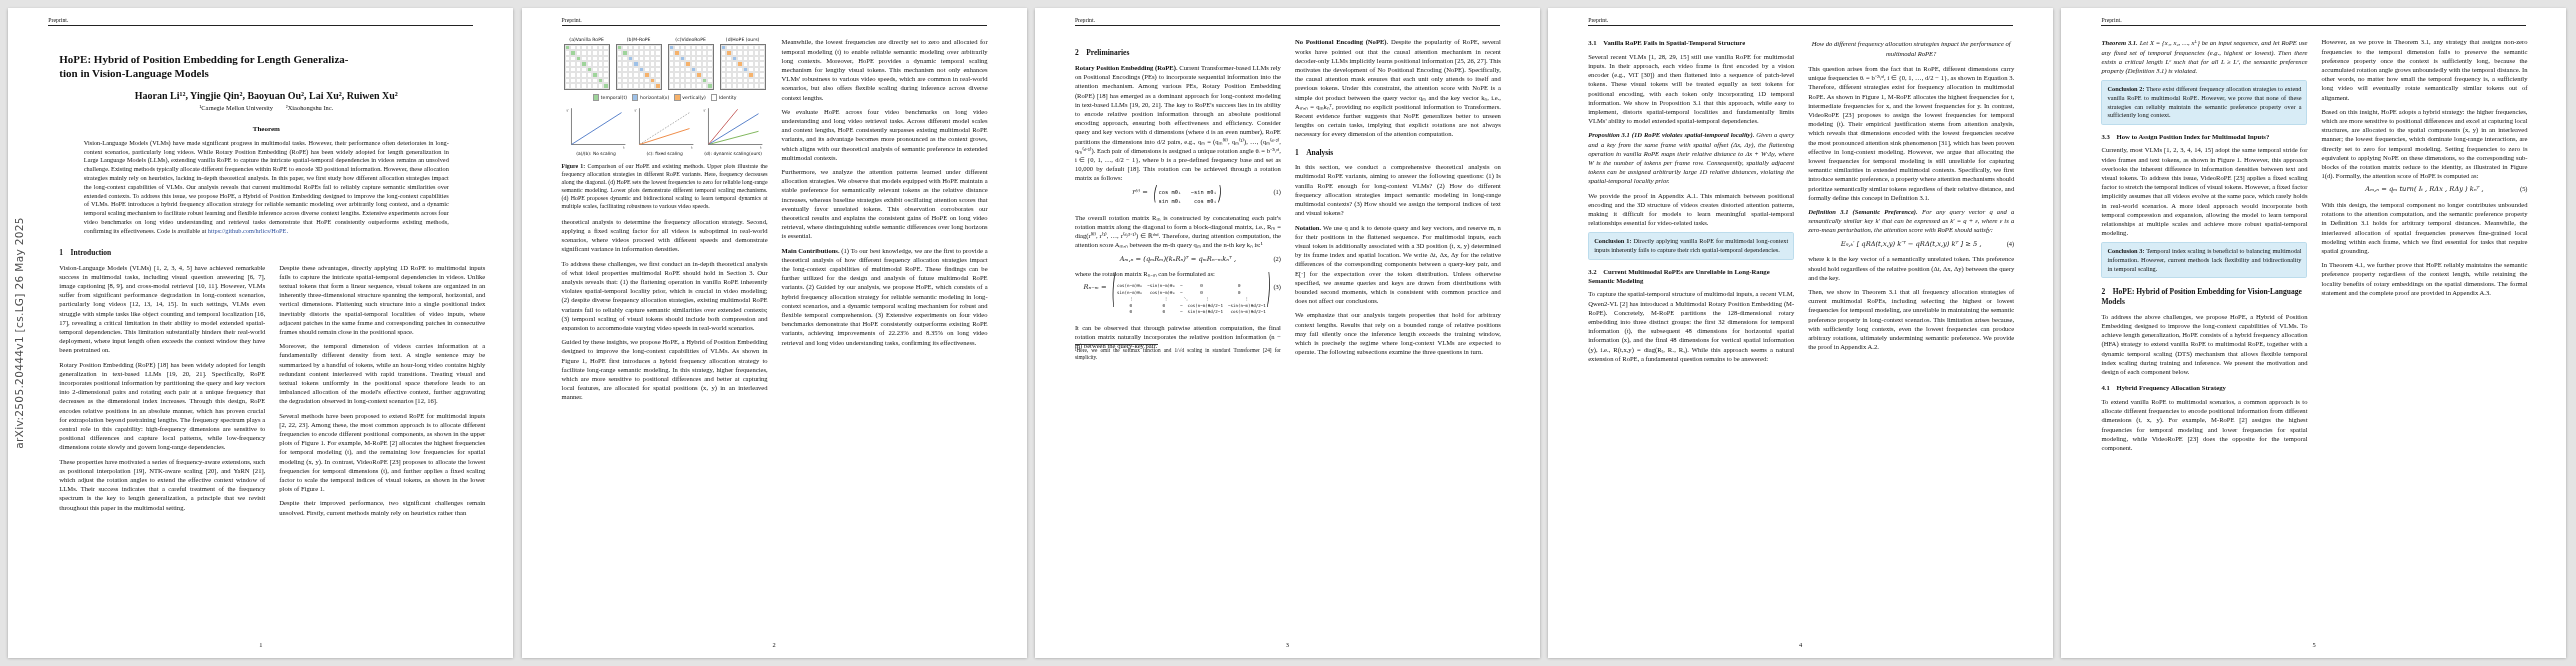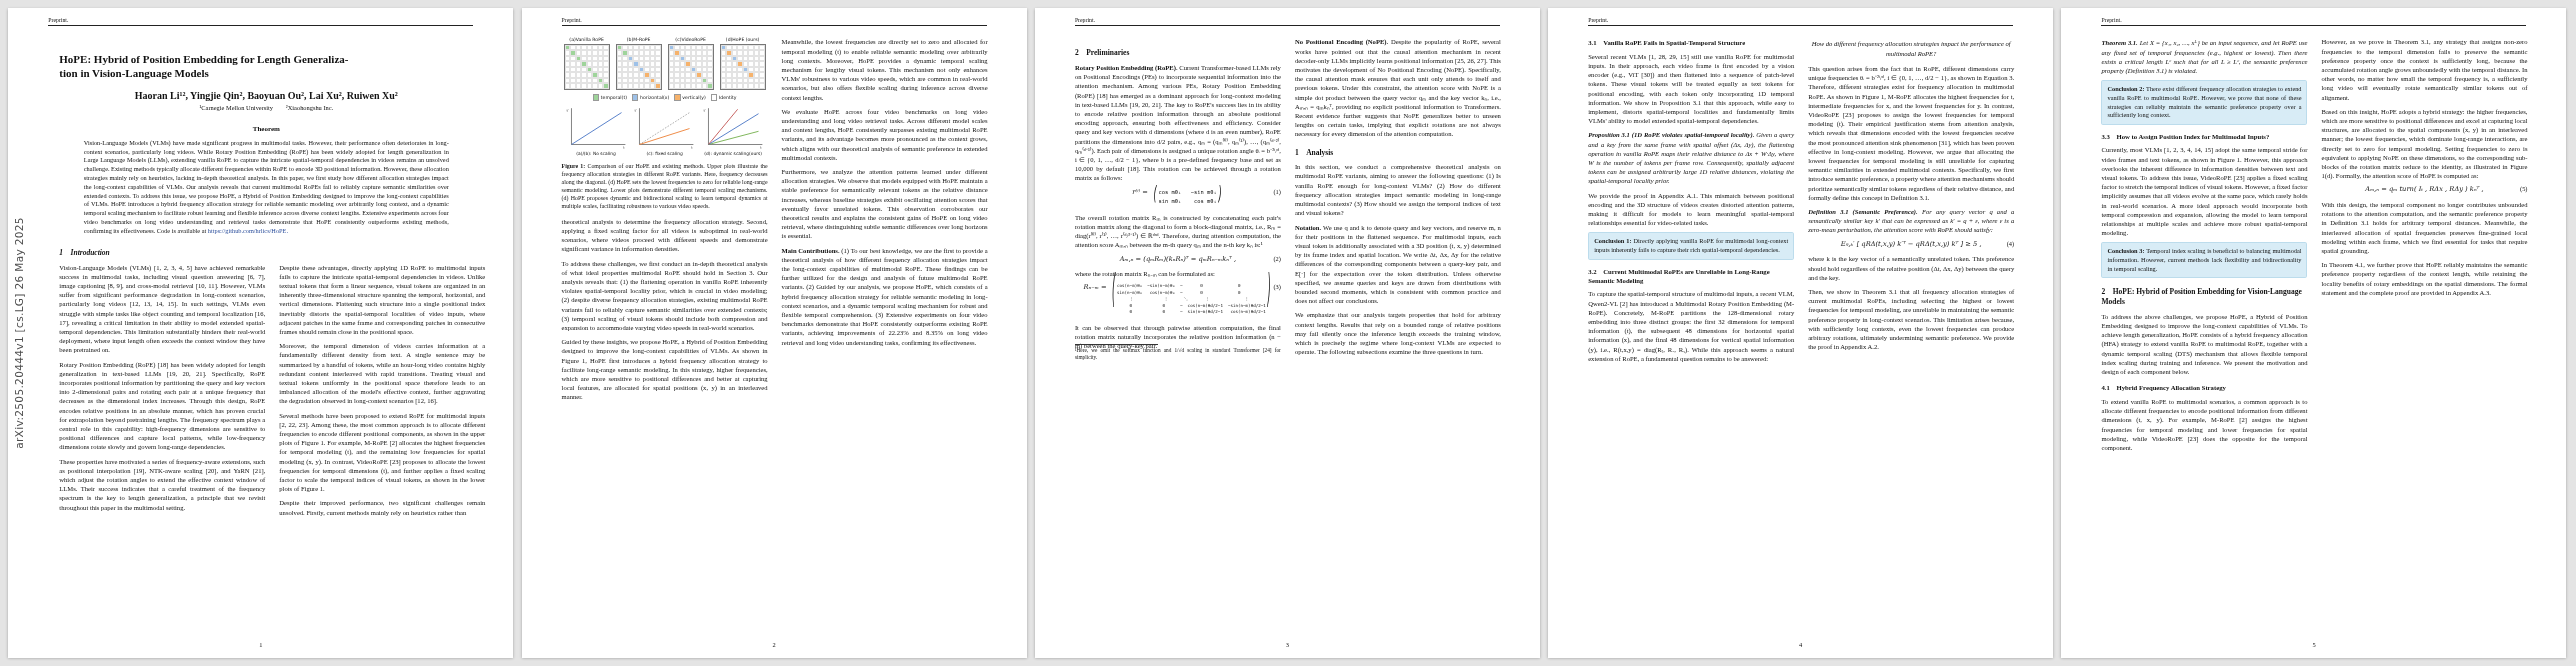--- a/index.html
+++ b/index.html
@@ -64,21 +64,21 @@
     <header class="pg-head"><span>Preprint.</span></header>
     <div class="pg-body" style="left:51px;">
       <h1 class="title">
         <span style="display:block">HoPE: Hybrid of Position Embedding for Length Generaliza-</span>
         <span style="display:block">tion in Vision-Language Models</span>
       </h1>
       <div class="authors">Haoran Li¹², Yingjie Qin², Baoyuan Ou², Lai Xu², Ruiwen Xu²</div>
       <div class="affils">¹Carnegie Mellon University  ²Xiaohongshu Inc.</div>
       <div class="abs-h">Theorem</div>
       <p class="abs-t"><span>Vision-Language Models (VLMs) have made significant progress in multimodal tasks. However, their performance often deteriorates in long-context scenarios, particularly long videos. While Rotary Position Embedding (RoPE) has been widely adopted for length generalization in Large Language Models (LLMs), extending vanilla RoPE to capture the intricate spatial-temporal dependencies in videos remains an unsolved challenge. Existing methods typically allocate different frequencies within RoPE to encode 3D positional information. However, these allocation strategies mainly rely on heuristics, lacking in-depth theoretical analysis. In this paper, we first study how different allocation strategies impact the long-context capabilities of VLMs. Our analysis reveals that current multimodal RoPEs fail to reliably capture semantic similarities over extended contexts. To address this issue, we propose HoPE, a Hybrid of Position Embedding designed to improve the long-context capabilities of VLMs. HoPE introduces a hybrid frequency allocation strategy for reliable semantic modeling over arbitrarily long context, and a dynamic temporal scaling mechanism to facilitate robust learning and flexible inference across diverse context lengths. Extensive experiments across four video benchmarks on long video understanding and retrieval tasks demonstrate that HoPE consistently outperforms existing methods, confirming its effectiveness. Code is available at</span> <span class="url">https://github.com/hrlics/HoPE.</span></p>
-      <h2 style="margin-top:12.2px;font-style:italic;">1 Introduction</h2>
+      <h2 style="margin-top:12.2px;">1 Introduction</h2>
       <div class="cols">
         <div class="col">
           <p>Vision-Language Models (VLMs) [1, 2, 3, 4, 5] have achieved remarkable success in multimodal tasks, including visual question answering [6, 7], image captioning [8, 9], and cross-modal retrieval [10, 11]. However, VLMs suffer from significant performance degradation in long-context scenarios, particularly long videos [12, 13, 14, 15]. In such settings, VLMs even struggle with simple tasks like object counting and temporal localization [16, 17], revealing a critical limitation in their ability to model extended spatial-temporal dependencies. This limitation substantially hinders their real-world deployment, where input length often exceeds the context window they have been pretrained on.</p>
           <p>Rotary Position Embedding (RoPE) [18] has been widely adopted for length generalization in text-based LLMs [19, 20, 21]. Specifically, RoPE incorporates positional information by partitioning the query and key vectors into 2-dimensional pairs and rotating each pair at a unique frequency that decreases as the dimensional index increases. Through this design, RoPE encodes relative positions in an absolute manner, which has proven crucial for extrapolation beyond pretraining lengths. The frequency spectrum plays a central role in this capability: high-frequency dimensions are sensitive to positional differences and capture local patterns, while low-frequency dimensions rotate slowly and govern long-range dependencies.</p>
           <p>These properties have motivated a series of frequency-aware extensions, such as positional interpolation [19], NTK-aware scaling [20], and YaRN [21], which adjust the rotation angles to extend the effective context window of LLMs. Their success indicates that a careful treatment of the frequency spectrum is the key to length generalization, a principle that we revisit throughout this paper in the multimodal setting.</p>
         </div>
         <div class="col">
           <p>Despite these advantages, directly applying 1D RoPE to multimodal inputs fails to capture the intricate spatial-temporal dependencies in videos. Unlike textual tokens that form a linear sequence, visual tokens are organized in an inherently three-dimensional structure spanning the temporal, horizontal, and vertical dimensions. Flattening such structure into a single positional index inevitably distorts the spatial-temporal localities of video inputs, where adjacent patches in the same frame and corresponding patches in consecutive frames should remain close in the positional space.</p>
           <p>Moreover, the temporal dimension of videos carries information at a fundamentally different density from text. A single sentence may be summarized by a handful of tokens, while an hour-long video contains highly redundant content interleaved with rapid transitions. Treating visual and textual tokens uniformly in the positional space therefore leads to an imbalanced allocation of the model's effective context, further aggravating the degradation observed in long-context scenarios [12, 16].</p>
           <p>Several methods have been proposed to extend RoPE for multimodal inputs [2, 22, 23]. Among these, the most common approach is to allocate different frequencies to encode different positional components, as shown in the upper plots of Figure 1. For example, M-RoPE [2] allocates the highest frequencies for temporal modeling (t), and the remaining low frequencies for spatial modeling (x, y). In contrast, VideoRoPE [23] proposes to allocate the lowest frequencies for temporal dimensions (t), and further applies a fixed scaling factor to scale the temporal indices of visual tokens, as shown in the lower plots of Figure 1.</p>

